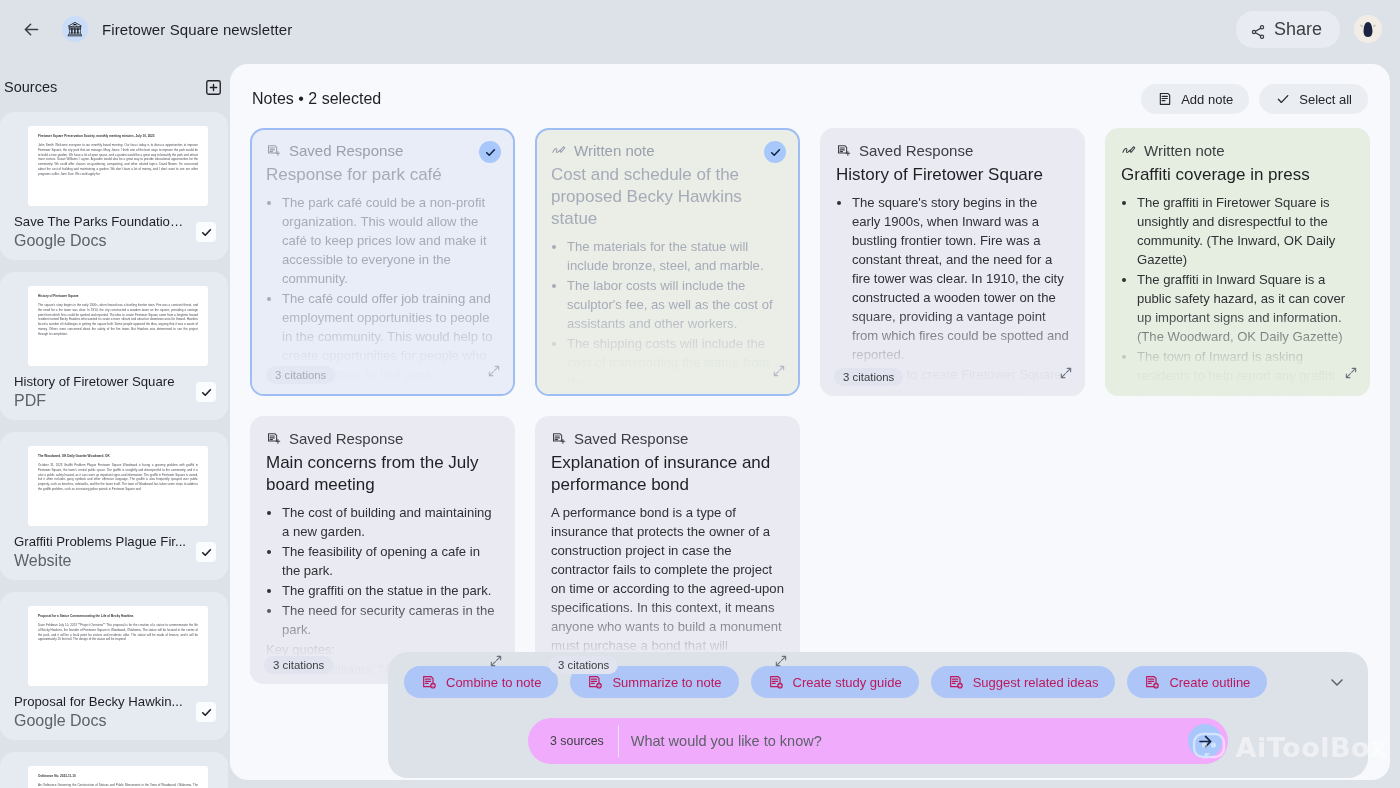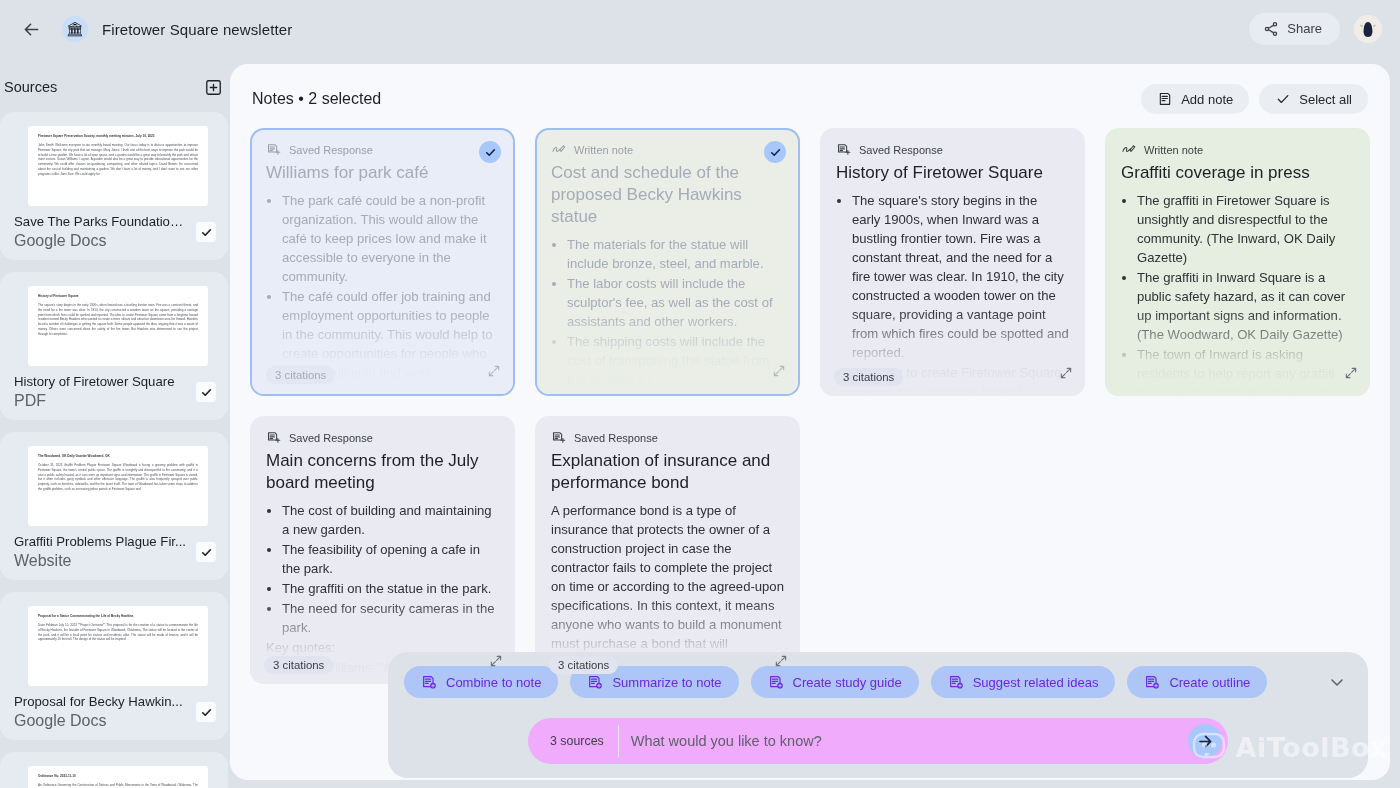--- a/index.html
+++ b/index.html
@@ -24,23 +24,23 @@
     width: 26px; height: 26px; border-radius: 50%;
     background: #c9dcf8; margin-left: 14px;
     display: flex; align-items: center; justify-content: center;
     font-size: 14px; line-height: 1;
   }
   .doc-title {
     margin-left: 14px; font-size: 15px; color: #1f2024; letter-spacing: .1px;
   }
   .topbar-right { margin-left: auto; display: flex; align-items: center; gap: 14px; }
   .share-btn {
-    display: flex; align-items: flex-start; gap: 8px;
+    display: flex; align-items: flex-end; gap: 8px;
     background: #e8ebf1; border-radius: 18px;
-    padding: 8px 18px 8px 14px; font-size: 13px; color: #3c4043;
+    padding: 8px 18px 8px 14px; font-size: 18px; color: #3c4043;
     cursor: pointer;
   }
   .avatar {
     width: 28px; height: 28px; border-radius: 50%;
     background: #f0ece4; overflow: hidden;
     display: flex; align-items: flex-end; justify-content: center;
   }
 
   
   .sidebar {
@@ -113,21 +113,21 @@
     height: 268px; overflow: hidden; cursor: pointer;
     background: #e9eaf2;
   }
   .note-card.note-green { background: #e6eee2; }
   .note-card.selected {
     border: 2px solid #9fbdf5; padding: 12px 14px 10px 14px;
   }
   .note-card.selected.note-blue { background: #e9edf8; }
   .note-card.selected.note-greenish { background: #eaeee7; }
   .note-kind {
-    display: flex; align-items: center; gap: 8px; font-size: 11px;
+    display: flex; align-items: center; gap: 8px; font-size: 15px;
     color: #3c4043; margin-bottom: 5px;
   }
   .note-card.faded .note-kind { color: #9aa0ad; }
   .note-card.faded .note-title,
   .note-card.faded .note-body { color: #a6abb8; }
   .note-title {
     font-size: 17px; color: #1f2024; line-height: 1.3; margin-bottom: 8px;
   }
   .note-body { font-size: 13.1px; color: #2f3135; line-height: 1.45; }
   .note-body ul { margin: 0; padding-left: 16px; }
@@ -167,21 +167,21 @@
 
   
   .chat-dock {
     position: absolute; left: 388px; right: 32px; bottom: 10px;
     background: #dde1e8; border-radius: 20px; padding: 14px 16px 14px 16px;
   }
   .chip-row { display: flex; align-items: center; gap: 12px; }
   .chip {
     display: flex; align-items: center; gap: 9px;
     background: #adc6f7; border-radius: 18px; padding: 8px 17px;
-    font-size: 13px; color: #6d28d9; white-space: nowrap; cursor: pointer;
+    font-size: 13px; color: #be185d; white-space: nowrap; cursor: pointer;
   }
   .chip-collapse {
     margin-left: auto; width: 30px; height: 30px; color: #5d6168;
     display: flex; align-items: center; justify-content: center; cursor: pointer;
   }
   .chat-row { display: flex; justify-content: center; margin-top: 20px; }
   .chat-input-wrap {
     display: flex; align-items: center; width: 100%; max-width: 700px;
     background: #f0abfc; border-radius: 26px; padding: 5px 6px 5px 6px;
   }
@@ -379,21 +379,21 @@
             </svg>
           </div>
           <div class="note-kind">
             <svg width="15" height="15" viewBox="0 0 24 24" fill="none" stroke="currentColor" stroke-width="1.7">
               <path d="M4 4.5h10.5L17 7v9H4z" stroke-linejoin="round"></path>
               <path d="M6.4 8h7M6.4 11h7M6.4 13.8h4" stroke-linecap="round"></path>
               <path d="M19 13.5v6M16 16.5h6" stroke-linecap="round"></path>
             </svg>
             <span>Saved Response</span>
           </div>
-          <div class="note-title">Williams for park café</div>
+          <div class="note-title">Response for park café</div>
           <div class="note-body">
             <ul>
               <li>The park café could be a non-profit organization. This would allow the café to keep prices low and make it accessible to everyone in the community.</li>
               <li>The café could offer job training and employment opportunities to people in the community. This would help to create opportunities for people who are struggling to find work.</li>
               <li>The café could partner with local businesses to provide food and beverages. This would h...</li>
             </ul>
           </div>
           <div class="note-fade"></div>
           <div class="citations">3 citations</div>
           <div class="expand-icon"><svg width="14" height="14" viewBox="0 0 24 24" fill="none" stroke="currentColor" stroke-width="1.9">

